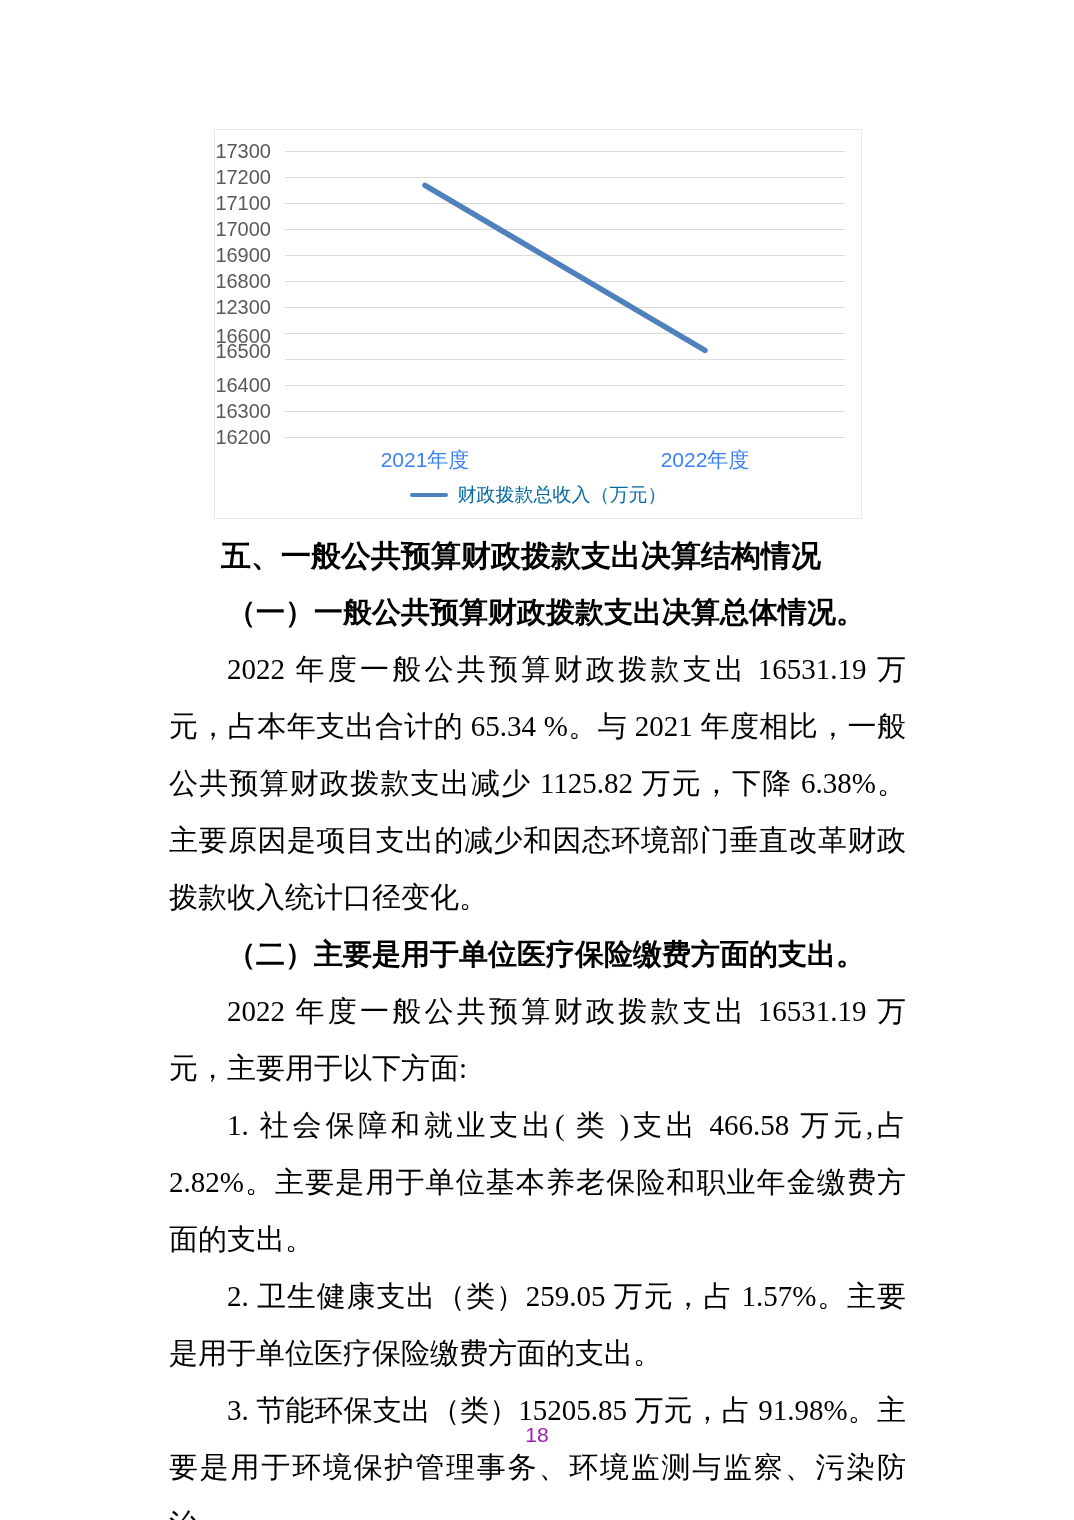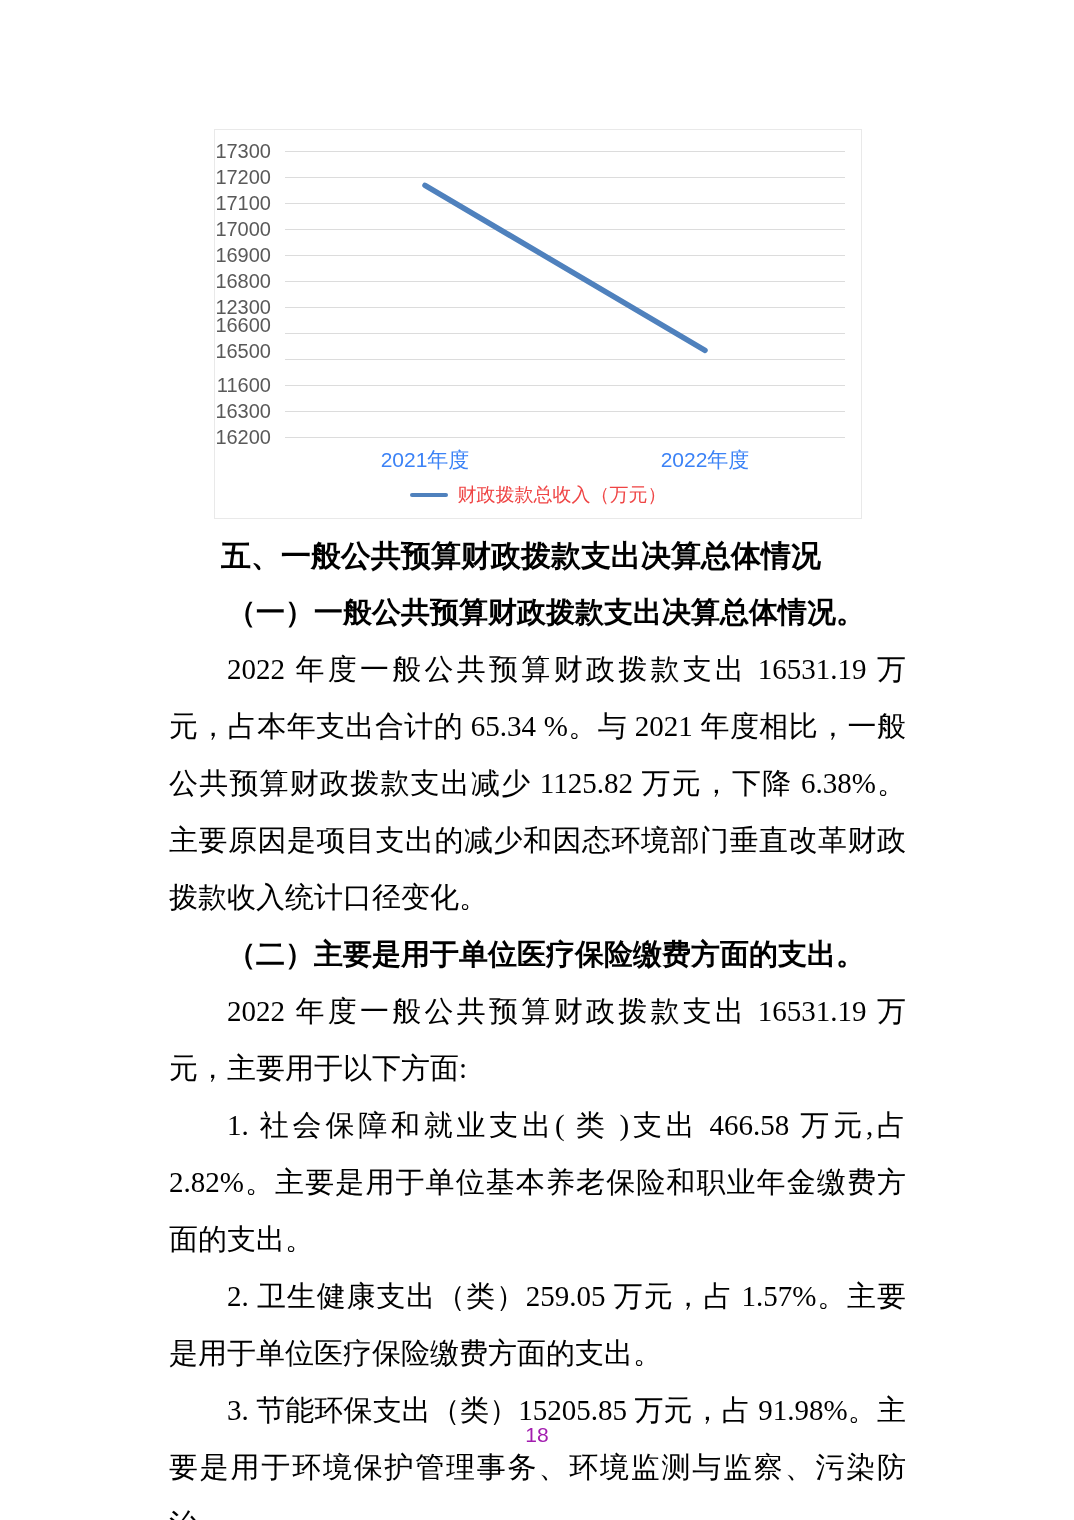--- a/index.html
+++ b/index.html
@@ -116,23 +116,23 @@
 
   <div class="chart-box">
     <div class="ylabels">
         <div class="ytick" style="top: -11px;">17300</div>
         <div class="ytick" style="top: 15px;">17200</div>
         <div class="ytick" style="top: 41px;">17100</div>
         <div class="ytick" style="top: 67px;">17000</div>
         <div class="ytick" style="top: 93px;">16900</div>
         <div class="ytick" style="top: 119px;">16800</div>
         <div class="ytick" style="top: 145px;">12300</div>
-        <div class="ytick" style="top: 163px; margin-left: 27px;">16600</div>
+        <div class="ytick" style="top: 174px; margin-left: 27px;">16600</div>
         <div class="ytick" style="top: 189px;">16500</div>
-        <div class="ytick" style="top: 223px;">11600</div>
+        <div class="ytick" style="top: 223px;">16400</div>
         <div class="ytick" style="top: 249px;">16300</div>
         <div class="ytick" style="top: 275px;">16200</div>
       </div>
     <div class="plot">
         <div class="gridline" style="top: 0px; background: rgb(220, 220, 220);"></div>
         <div class="gridline" style="top: 26px; background: rgb(220, 220, 220);"></div>
         <div class="gridline" style="top: 52px; background: rgb(220, 220, 220);"></div>
         <div class="gridline" style="top: 78px; background: rgb(220, 220, 220);"></div>
         <div class="gridline" style="top: 104px; background: rgb(220, 220, 220);"></div>
         <div class="gridline" style="top: 130px; background: rgb(220, 220, 220);"></div>
@@ -145,26 +145,26 @@
         <svg width="560" height="286">
           <polyline points="140,34.32 420,199.42" fill="none" stroke="#4f81bd" stroke-width="5.5" stroke-linecap="round"></polyline>
         </svg>
       </div>
     <div class="xlabels">
         <div class="xtick" style="left: 140px;">2021年度</div>
         <div class="xtick" style="left: 420px;">2022年度</div>
       </div>
     <div class="legend">
       <div class="legend-swatch" style="background: rgb(79, 129, 189);"></div>
-      <div class="legend-label" style="color: #ef4444;">财政拨款总收入（万元）</div>
+      <div class="legend-label" style="color: #0369a1;">财政拨款总收入（万元）</div>
     </div>
   </div>
 
   <div class="doc">
-    <div class="h1">五、一般公共预算财政拨款支出决算总体情况</div>
+    <div class="h1">五、一般公共预算财政拨款支出决算结构情况</div>
     <div class="sub">（一）一般公共预算财政拨款支出决算总体情况。</div>
     <div class="para">2022 年度一般公共预算财政拨款支出 16531.19 万元，占本年支出合计的 65.34 %。与 2021 年度相比，一般公共预算财政拨款支出减少 1125.82 万元，下降 6.38%。主要原因是项目支出的减少和因态环境部门垂直改革财政拨款收入统计口径变化。</div>
     <div class="sub">（二）主要是用于单位医疗保险缴费方面的支出。</div>
     <div class="para">2022 年度一般公共预算财政拨款支出 16531.19 万元，主要用于以下方面:</div>
     <div class="para">1. 社会保障和就业支出( 类 )支出 466.58 万元,占 2.82%。主要是用于单位基本养老保险和职业年金缴费方面的支出。</div>
     <div class="para">2. 卫生健康支出（类）259.05 万元，占 1.57%。主要是用于单位医疗保险缴费方面的支出。</div>
     <div class="para">3. 节能环保支出（类）15205.85 万元，占 91.98%。主要是用于环境保护管理事务、环境监测与监察、污染防治、</div>
   </div>
 
   <div class="pagenum">18</div>

